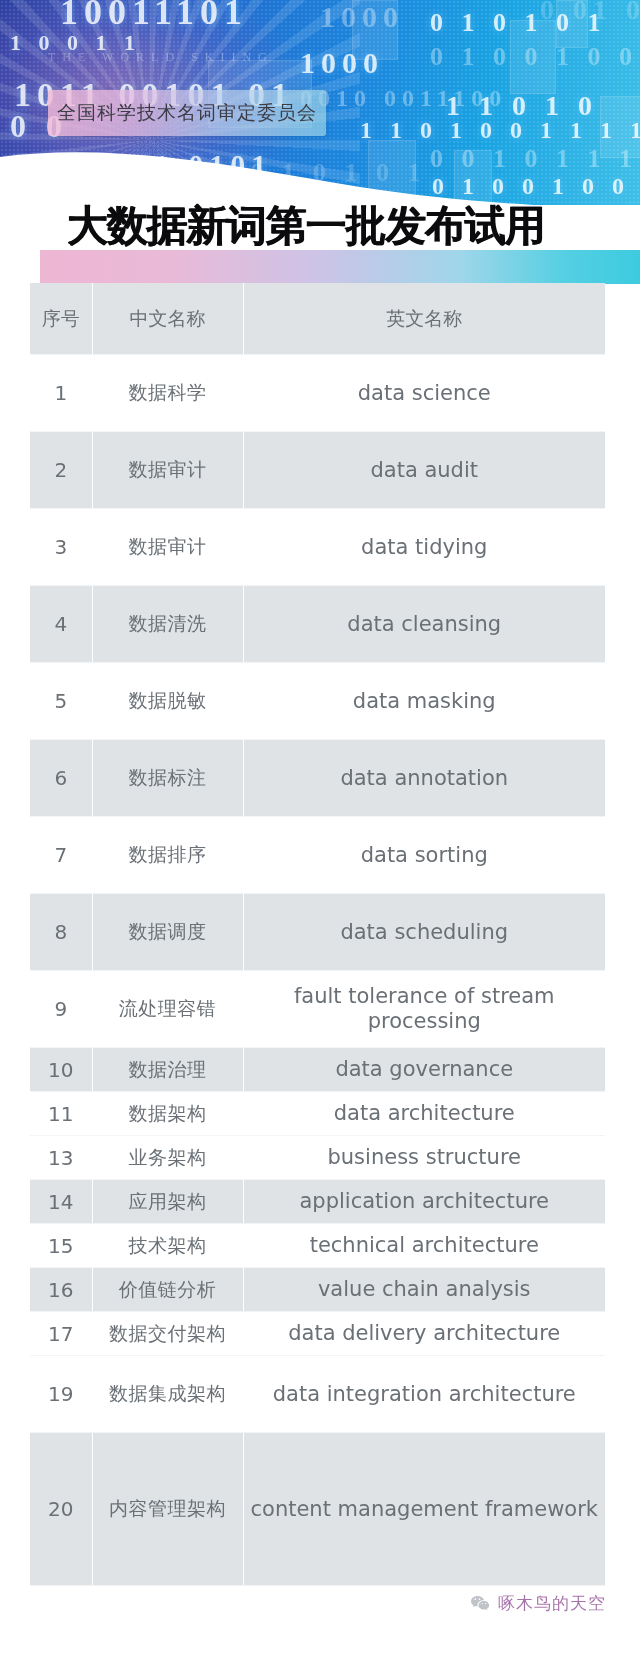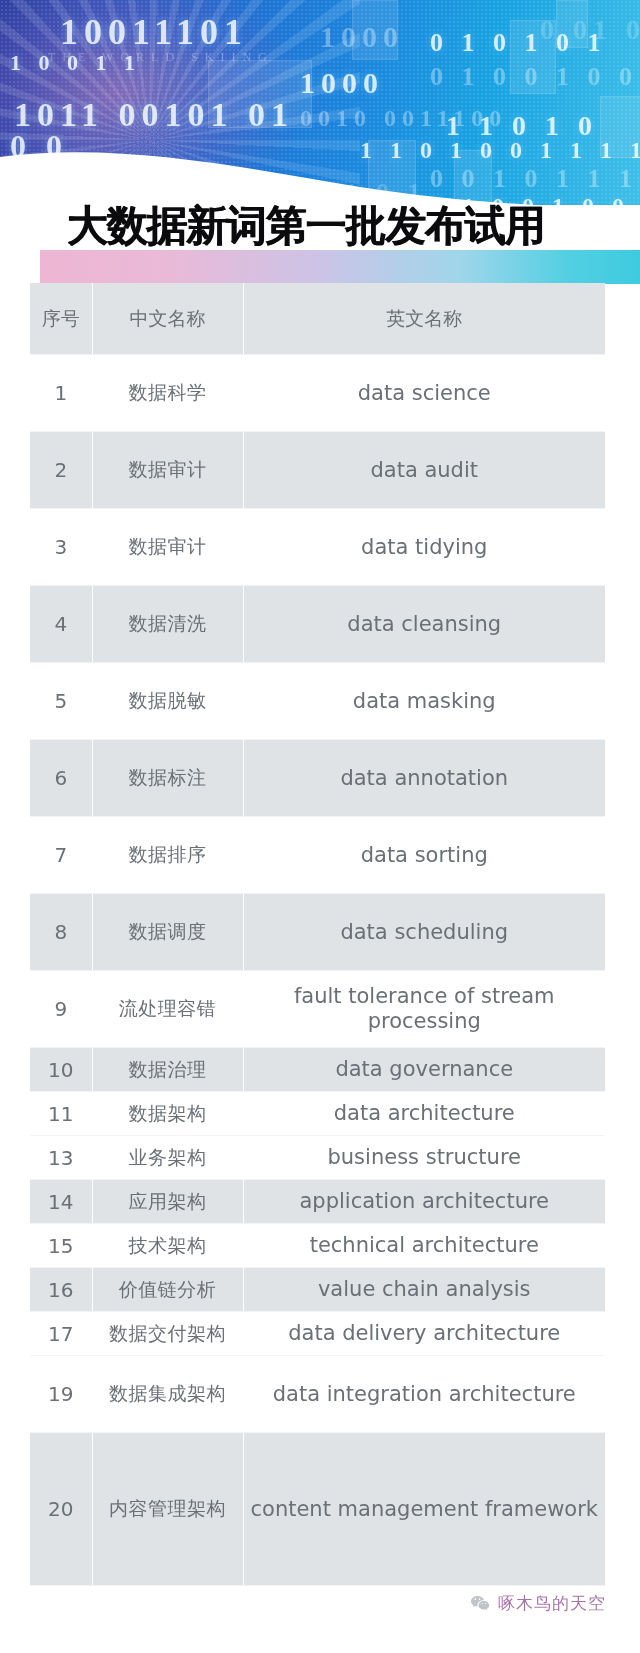--- a/index.html
+++ b/index.html
@@ -44,21 +44,21 @@
     background-size: 4px 4px;
     pointer-events: none;
   }
   .hero-panels { position: absolute; inset: 0; pointer-events: none; }
   .hero-panels i {
     position: absolute;
     display: block;
     background: rgba(255,255,255,0.10);
     border: 1px solid rgba(255,255,255,0.12);
   }
-  .bits { position: absolute; inset: 0; pointer-events: none; margin-top: 20px; }
+  .bits { position: absolute; inset: 0; pointer-events: none; }
   .bits span {
     position: absolute;
     color: rgba(255,255,255,0.80);
     font-family: "Liberation Serif", "DejaVu Serif", serif;
     font-weight: 700;
     line-height: 1;
     letter-spacing: 6px;
     white-space: nowrap;
     text-shadow: 0 0 8px rgba(120,200,255,0.55);
   }
@@ -249,20 +249,23 @@
     <span style="left:360px; top:118px; font-size:24px;">1 1 0 1 0 0 1  1 1 1 0</span>
     <span style="left:10px;  top:110px; font-size:32px;">0 0</span>
     <span class="dim" style="left:430px; top:146px; font-size:26px;">0 0 1 0 1   1 1 1 0</span>
     <span style="left:10px;  top:150px; font-size:30px;">0  01 0  11   0101</span>
     <span class="faint" style="left:250px; top:160px; font-size:26px;">0 1 0 1 0 1</span>
     <span style="left:432px; top:174px; font-size:24px;">0 1 0 0 1 0 0 1 0  0 1</span>
   </div>
 
   <div class="hero-ghost-text">THE WORLD SKIING</div>
 
+  <div class="org-pill">
+    <span class="org-pill-text">全国科学技术名词审定委员会</span>
+  </div>
 
   <svg class="swoosh" viewBox="0 0 640 70" preserveAspectRatio="none">
     <path d="M0,18 C120,2 250,30 360,48 C450,62 540,68 640,70 L640,70 L0,70 Z" fill="#ffffff"></path>
   </svg>
 </div>
 
 <div class="title-strip">
   <div class="title-gradient-bar"></div>
   <div class="title-text">大数据新词第一批发布试用</div>
 </div>

